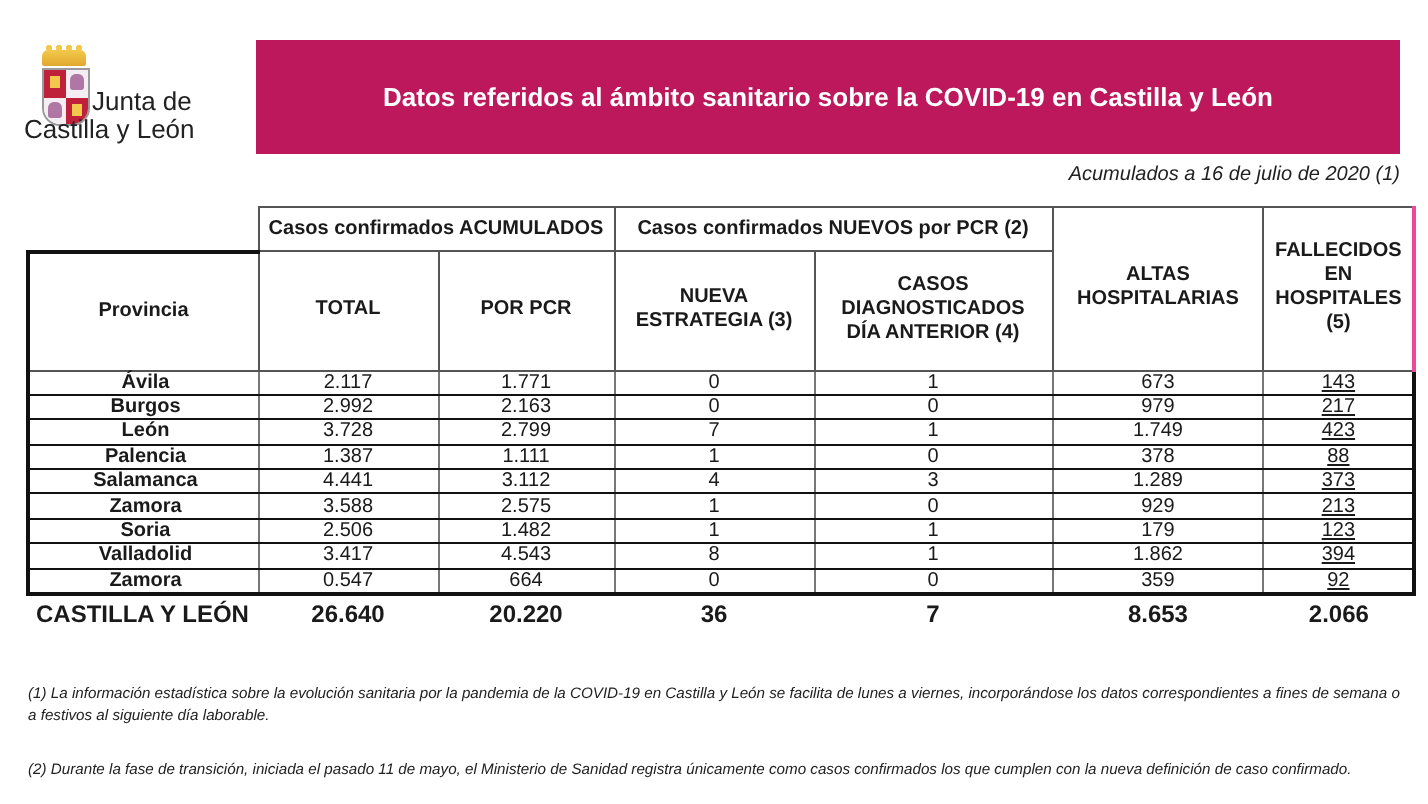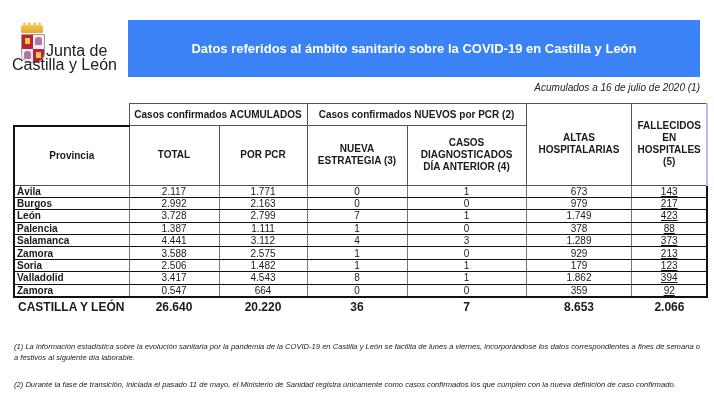--- a/index.html
+++ b/index.html
@@ -6,43 +6,43 @@
   body { width: 714px; height: 402px; position: relative; overflow: hidden; font-family: "Liberation Sans", sans-serif; color: #1a1a1a; }
 
   .logo { position: absolute; left: 12px; top: 22px; width: 110px; height: 52px; }
   .crown { position: absolute; left: 9px; top: 3px; width: 22px; height: 8px; background: linear-gradient(#f2c94c, #e0a82e); border-radius: 3px 3px 1px 1px; }
   .crown::before { content: ""; position: absolute; left: 1px; top: -3px; width: 20px; height: 4px; background: radial-gradient(circle, #f2c94c 45%, transparent 50%) 0 0 / 5px 4px repeat-x; }
   .shield { position: absolute; left: 9px; top: 12px; width: 22px; height: 27px; border: 1px solid #9a9a9a; border-radius: 0 0 9px 9px; background: #fff; overflow: hidden; display: grid; grid-template-columns: 1fr 1fr; grid-template-rows: 1fr 1fr; }
   .q-castle { background: #c0213a; position: relative; }
   .q-castle::after { content: ""; position: absolute; left: 3px; top: 3px; width: 5px; height: 6px; background: #f2c94c; }
   .q-lion { background: #f4eef2; position: relative; }
   .q-lion::after { content: ""; position: absolute; left: 2px; top: 2px; width: 7px; height: 8px; background: #9b4f8a; border-radius: 40% 40% 20% 20%; opacity: .75; }
-  .logo-text { position: absolute; left: 0; top: 22px; width: 110px; font-size: 16px; line-height: 14px; color: #222; }
+  .logo-text { position: absolute; left: 0; top: 22px; width: 110px; font-size: 13px; line-height: 14px; color: #222; }
   .logo-text .l1 { display: block; padding-left: 34px; }
   .logo-text .l2 { display: block; }
 
-  .banner { position: absolute; left: 128px; top: 20px; width: 572px; height: 57px; background: #3b82f6; display: flex; align-items: center; justify-content: center; }
+  .banner { position: absolute; left: 128px; top: 20px; width: 572px; height: 57px; background: #be185d; display: flex; align-items: center; justify-content: center; }
   .banner-title { color: #ffffff; font-weight: bold; font-size: 13px; }
 
   .date-note { position: absolute; right: 14px; top: 82px; font-size: 10px; font-style: italic; color: #222; }
 
   table.data { position: absolute; left: 13px; top: 103px; border-collapse: collapse; font-size: 10px; }
   table.data th, table.data td { padding: 0; }
   .hdr-group { height: 21px; border: 1px solid #555; font-weight: bold; font-size: 10px; text-align: center; }
   .hdr-col { height: 58px; border: 1px solid #555; font-weight: bold; font-size: 10px; text-align: center; line-height: 12px; vertical-align: middle; }
   .hdr-span2 { border: 1px solid #555; font-weight: bold; font-size: 10px; text-align: center; line-height: 12px; vertical-align: middle; }
   .hdr-prov { border-left: 2px solid #111; border-top: 2px solid #111; }
   .empty-corner { border: none; }
   tr.row td { height: 11.4px; line-height: 11px; border-left: 1px solid #777; border-right: 1px solid #777; border-bottom: 1px solid #111; text-align: center; font-size: 10px; }
-  tr.row td.prov { text-align: left; font-weight: bold; padding-left: 2px; border-left: 2px solid #111; }
+  tr.row td.prov { text-align: center; font-weight: bold; padding-left: 2px; border-left: 2px solid #111; }
   tr.row td.last { border-right: 2px solid #111; text-decoration: underline; }
   tr.row.lastrow td { border-bottom: 2px solid #111; }
   tr.total td { height: 17px; font-weight: bold; font-size: 12px; text-align: center; border: none; }
   tr.total td.prov { text-align: left; padding-left: 4px; }
-  .hdr-right { border-right: 2px solid #c4b5fd; }
+  .hdr-right { border-right: 2px solid #ec4899; }
 
   .footnotes { position: absolute; left: 14px; top: 341px; width: 690px; font-size: 7.6px; font-style: italic; color: #222; line-height: 11px; }
   .footnotes p { margin: 0 0 16px 0; }
 </style>
 </head>
 <body>
 
 <div class="logo">
   <div class="crown"></div>
   <div class="shield">

